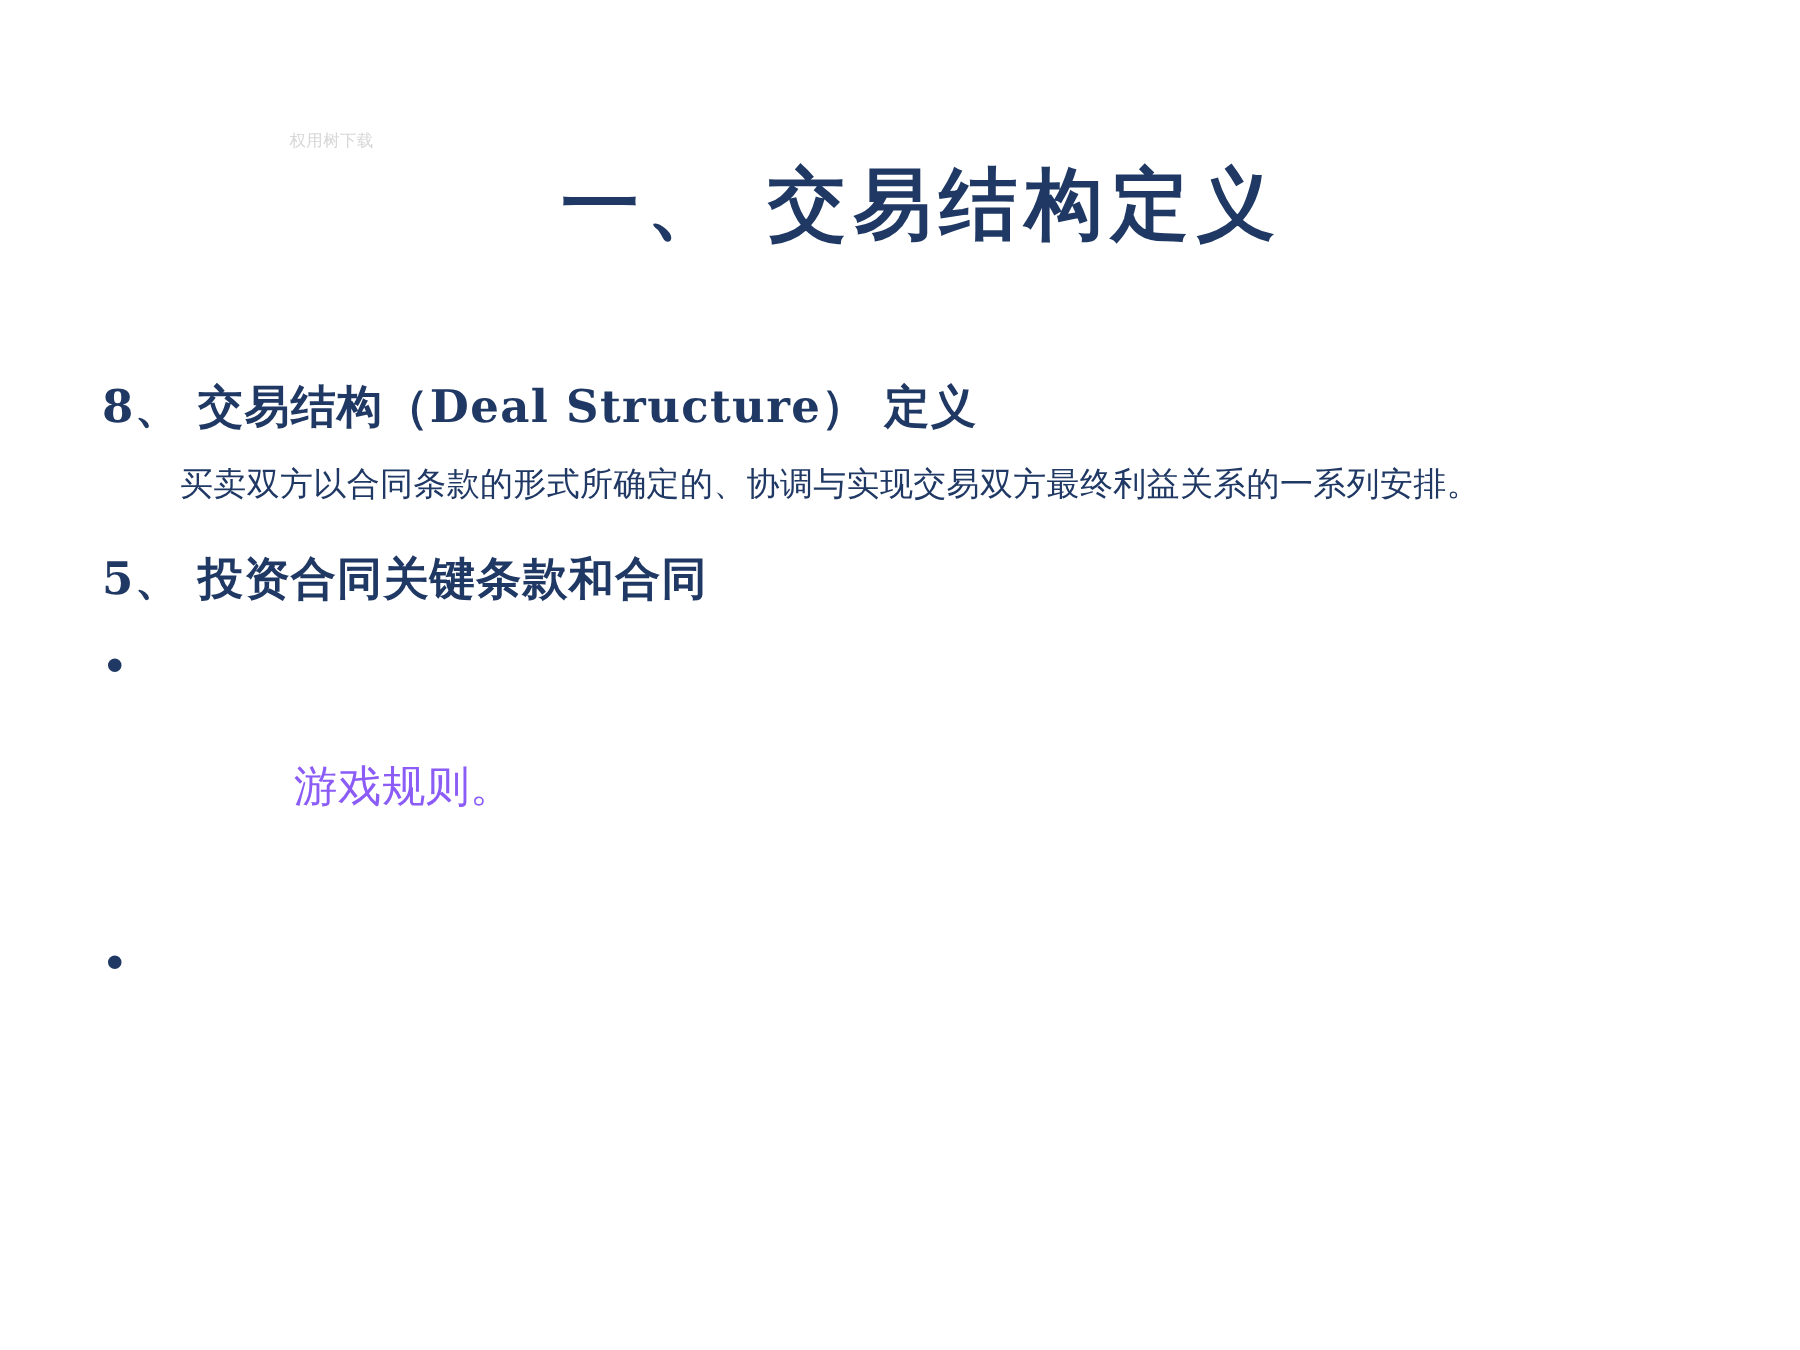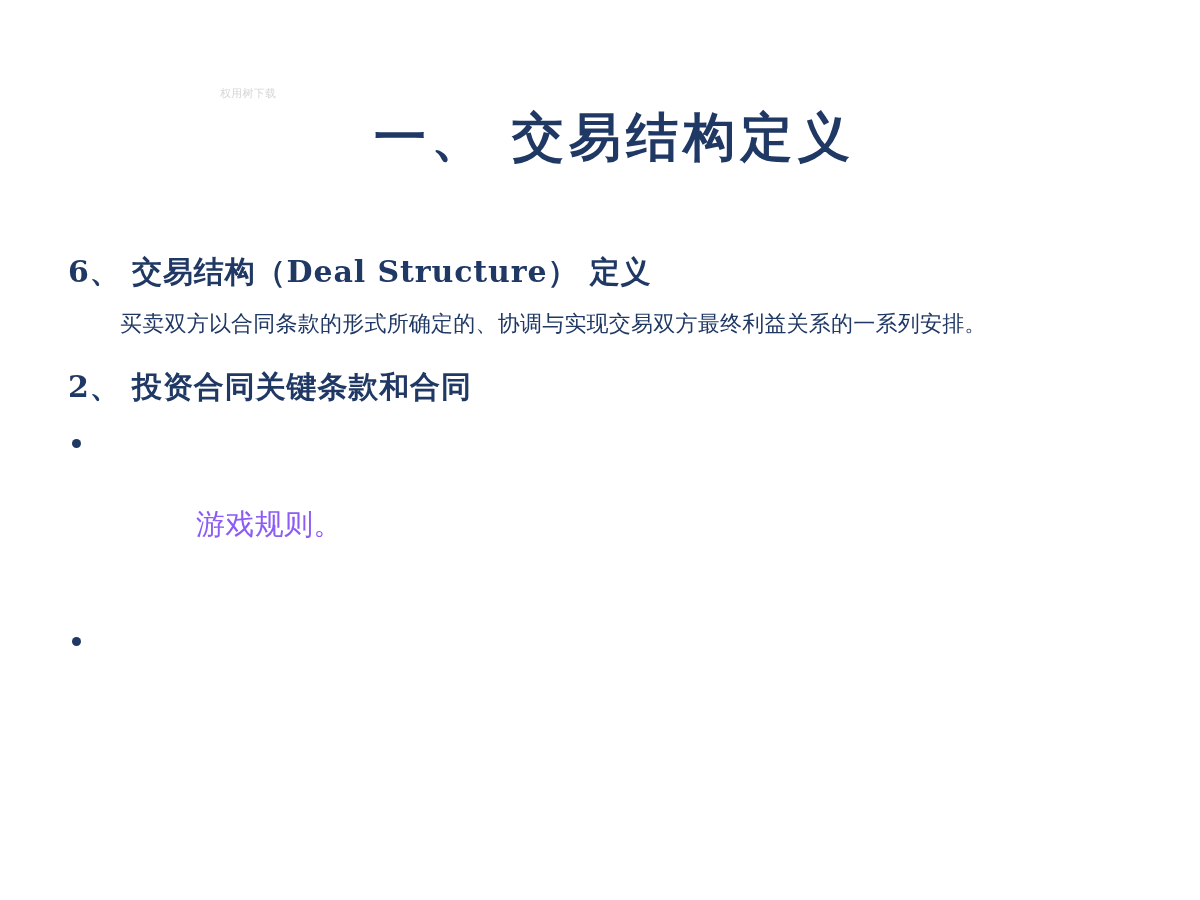--- a/index.html
+++ b/index.html
@@ -40,21 +40,21 @@
     font-weight: bold;
     letter-spacing: 0.10em;
     color: #1f3864;
     line-height: 1.15;
     white-space: pre;
     margin-left: 29px;
   }
   .watermark {
     position: absolute;
     top: 14px;
-    left: 220px;
+    left: 193px;
     font-family: Liberation Serif, serif;
     font-size: 11px;
     letter-spacing: 0.02em;
     color: #c9c9c9;
     opacity: 0.75;
     white-space: nowrap;
     pointer-events: none;
     user-select: none;
   }
 
@@ -124,25 +124,25 @@
 
 <div class="slide">
 
   <div class="title-zone">
     <h1 class="slide-title">一、 交易结构定义</h1>
     <span class="watermark">权用树下载</span>
   </div>
 
   <div class="content">
 
-    <div class="numbered-heading">6、 交易结构（Deal Structure） 定义</div>
+    <div class="numbered-heading">8、 交易结构（Deal Structure） 定义</div>
 
     <p class="paragraph">买卖双方以合同条款的形式所确定的、协调与实现交易双方最终利益关系的一系列安排。</p>
 
-    <div class="numbered-heading heading-2">2、 投资合同关键条款和合同</div>
+    <div class="numbered-heading heading-2">5、 投资合同关键条款和合同</div>
 
     <ul class="bullet-list">
       <li class="bullet-item">
         <span class="bullet-dot"></span>
         <span>游戏规则。</span>
       </li>
       <li class="bullet-item">
         <span class="bullet-dot"></span>
         
       </li>

